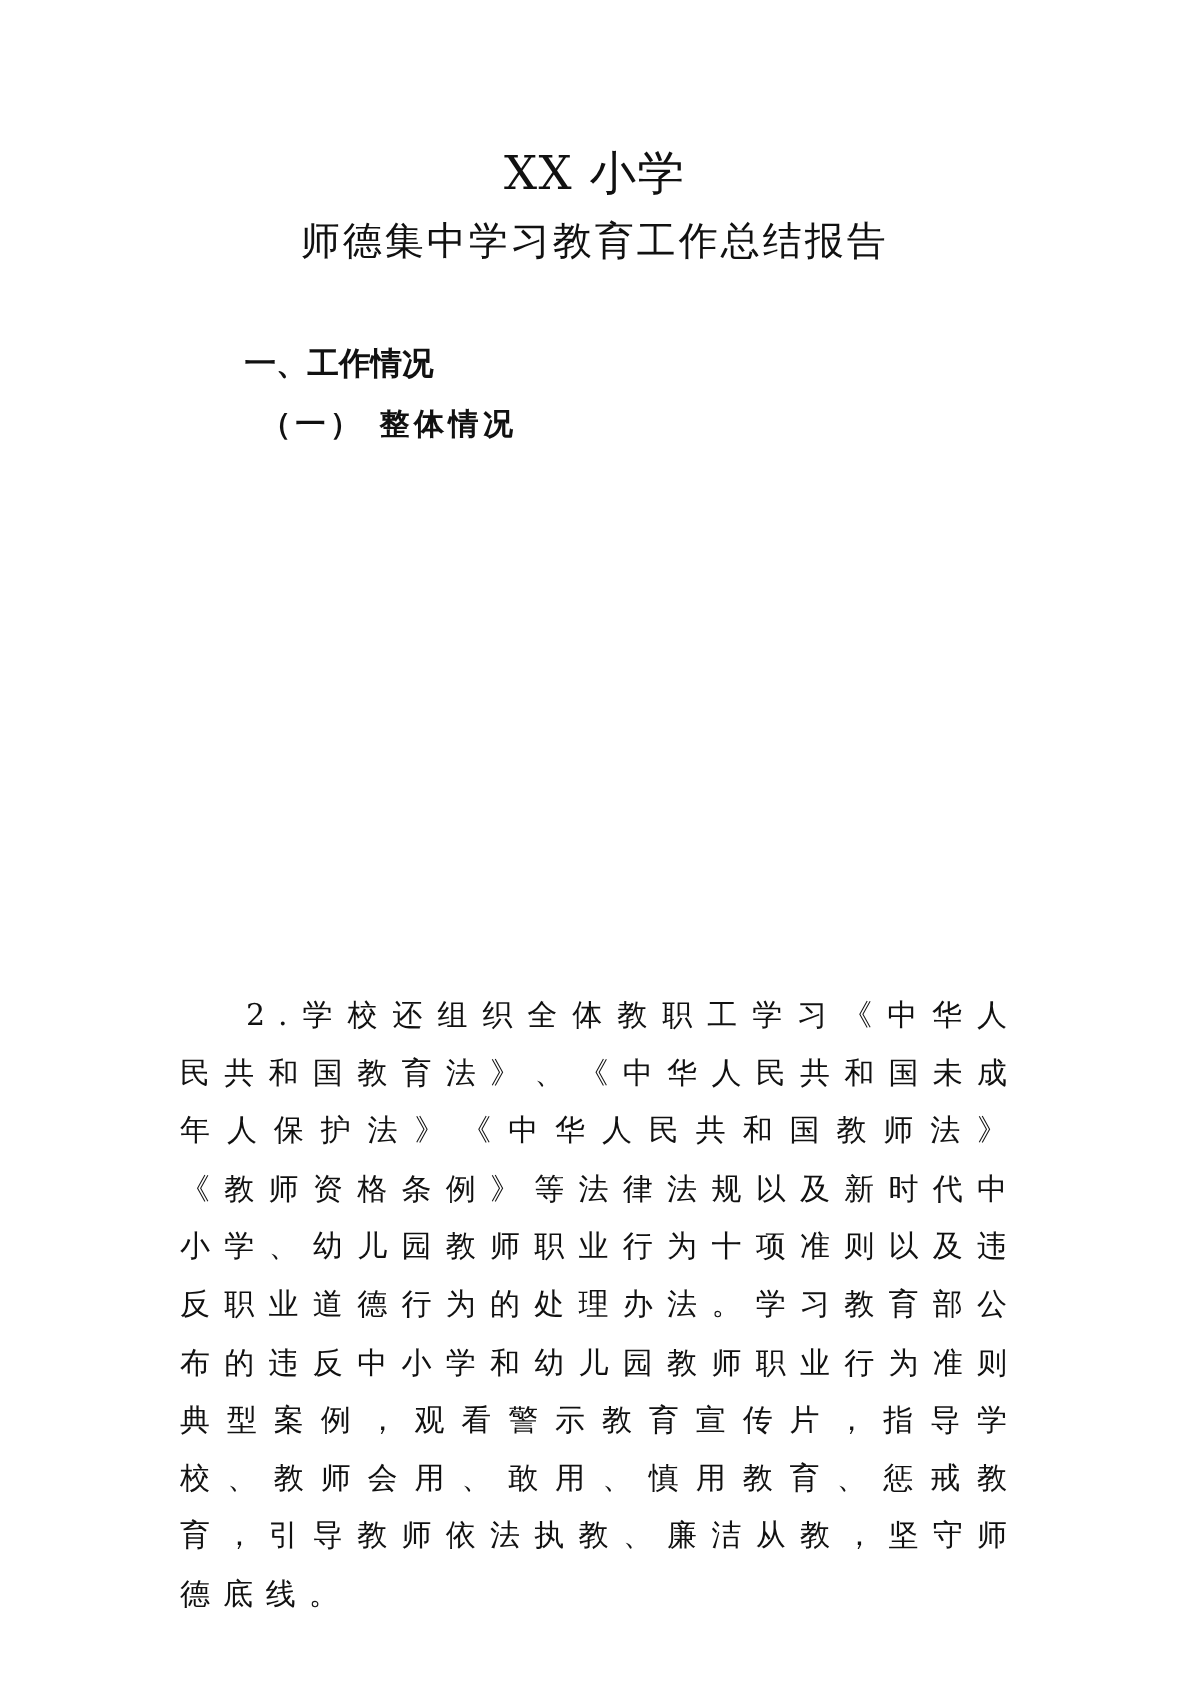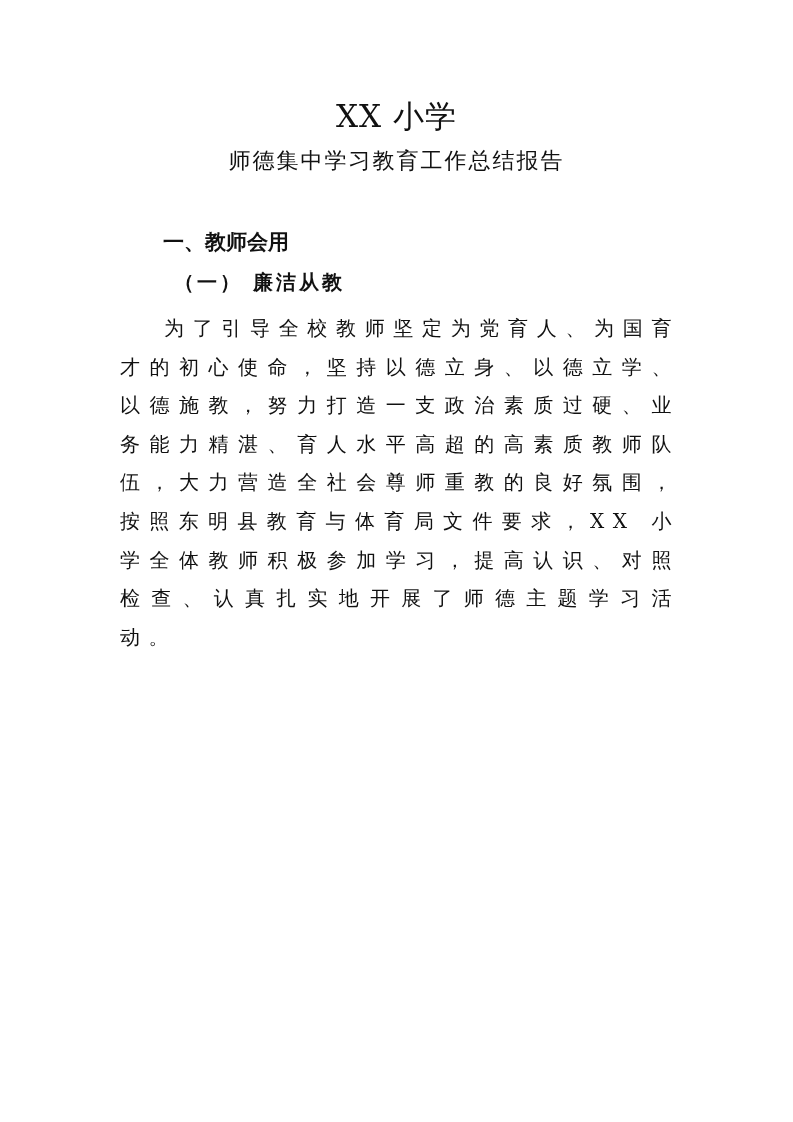--- a/index.html
+++ b/index.html
@@ -32,21 +32,21 @@
       letter-spacing: 1px;
       font-weight: normal;
       margin: 0;
     }
     .title-2 {
       position: absolute;
       top: 141px;
       left: 0;
       width: 793px;
       text-align: center;
-      font-size: 22px;
+      font-size: 26px;
       line-height: 40px;
       letter-spacing: 2px;
       font-weight: normal;
       margin: 0;
     }
     .h1 {
       position: absolute;
       top: 228px;
       left: 163px;
       font-family: "DejaVu Sans", "Liberation Sans", sans-serif;
@@ -82,17 +82,17 @@
     #para-2 { top: 657px; }
     #para-3 { top: 966px; }
   </style>
 </head>
 <body>
 
 <div class="page">
   <h1 class="title-1">XX 小学</h1>
   <h1 class="title-2">师德集中学习教育工作总结报告</h1>
 
-  <h2 class="h1">一、教师会用</h2>
-  <h3 class="h2">（一） 廉洁从教</h3>
+  <h2 class="h1">一、工作情况</h2>
+  <h3 class="h2">（一） 整体情况</h3>
 
-  <p class="body-text" id="para-intro">为了引导全校教师坚定为党育人、为国育才的初心使命，坚持以德立身、以德立学、以德施教，努力打造一支政治素质过硬、业务能力精湛、育人水平高超的高素质教师队伍，大力营造全社会尊师重教的良好氛围，按照东明县教育与体育局文件要求，XX 小学全体教师积极参加学习，提高认识、对照检查、认真扎实地开展了师德主题学习活动。</p>
+  <p class="body-text" id="para-2">2.学校还组织全体教职工学习《中华人民共和国教育法》、《中华人民共和国未成年人保护法》《中华人民共和国教师法》《教师资格条例》等法律法规以及新时代中小学、幼儿园教师职业行为十项准则以及违反职业道德行为的处理办法。学习教育部公布的违反中小学和幼儿园教师职业行为准则典型案例，观看警示教育宣传片，指导学校、教师会用、敢用、慎用教育、惩戒教育，引导教师依法执教、廉洁从教，坚守师德底线。</p>
 </div>
 
 </body></html>

